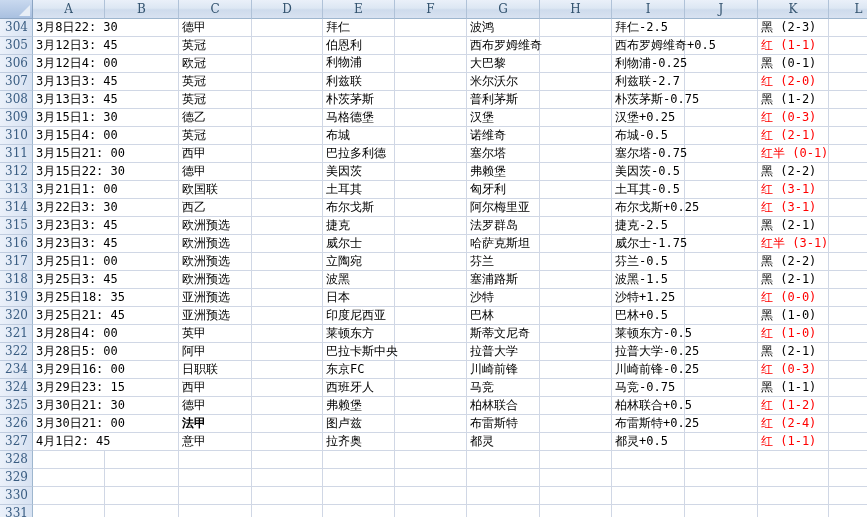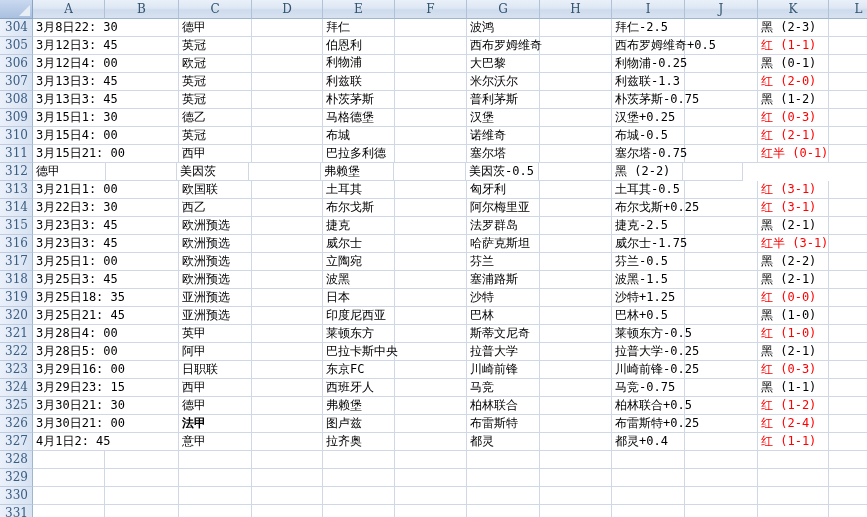--- a/index.html
+++ b/index.html
@@ -109,21 +109,21 @@
       </div>
       <div class="row">
         <div class="row-hdr">307</div>
         <div class="cell" style="width: 146px;">3月13日3: 45</div>
         <div class="cell" style="width: 73px;">英冠</div>
         <div class="cell" style="width: 71px;"></div>
         <div class="cell" style="width: 72px;">利兹联</div>
         <div class="cell" style="width: 72px;"></div>
         <div class="cell" style="width: 73px;">米尔沃尔</div>
         <div class="cell" style="width: 72px;"></div>
-        <div class="cell" style="width: 73px;">利兹联-1.3</div>
+        <div class="cell" style="width: 73px;">利兹联-2.7</div>
         <div class="cell" style="width: 73px;"></div>
         <div class="cell red" style="width: 71px;">红 (2-0)</div>
         <div class="cell" style="width: 60px;"></div>
       </div>
       <div class="row">
         <div class="row-hdr">308</div>
         <div class="cell" style="width: 146px;">3月13日3: 45</div>
         <div class="cell" style="width: 73px;">英冠</div>
         <div class="cell" style="width: 71px;"></div>
         <div class="cell" style="width: 72px;">朴茨茅斯</div>
@@ -172,20 +172,21 @@
         <div class="cell" style="width: 72px;"></div>
         <div class="cell" style="width: 73px;">塞尔塔</div>
         <div class="cell" style="width: 72px;"></div>
         <div class="cell" style="width: 73px;">塞尔塔-0.75</div>
         <div class="cell" style="width: 73px;"></div>
         <div class="cell red" style="width: 71px;">红半 (0-1)</div>
         <div class="cell" style="width: 60px;"></div>
       </div>
       <div class="row">
         <div class="row-hdr">312</div>
+        <div class="cell" style="width: 146px;">3月15日22: 30</div>
         <div class="cell" style="width: 73px;">德甲</div>
         <div class="cell" style="width: 71px;"></div>
         <div class="cell" style="width: 72px;">美因茨</div>
         <div class="cell" style="width: 72px;"></div>
         <div class="cell" style="width: 73px;">弗赖堡</div>
         <div class="cell" style="width: 72px;"></div>
         <div class="cell" style="width: 73px;">美因茨-0.5</div>
         <div class="cell" style="width: 73px;"></div>
         <div class="cell" style="width: 71px;">黑 (2-2)</div>
         <div class="cell" style="width: 60px;"></div>
@@ -324,21 +325,21 @@
         <div class="cell" style="width: 72px;">巴拉卡斯中央</div>
         <div class="cell" style="width: 72px;"></div>
         <div class="cell" style="width: 73px;">拉普大学</div>
         <div class="cell" style="width: 72px;"></div>
         <div class="cell" style="width: 73px;">拉普大学-0.25</div>
         <div class="cell" style="width: 73px;"></div>
         <div class="cell" style="width: 71px;">黑 (2-1)</div>
         <div class="cell" style="width: 60px;"></div>
       </div>
       <div class="row">
-        <div class="row-hdr">323</div>
+        <div class="row-hdr">234</div>
         <div class="cell" style="width: 146px;">3月29日16: 00</div>
         <div class="cell" style="width: 73px;">日职联</div>
         <div class="cell" style="width: 71px;"></div>
         <div class="cell" style="width: 72px;">东京FC</div>
         <div class="cell" style="width: 72px;"></div>
         <div class="cell" style="width: 73px;">川崎前锋</div>
         <div class="cell" style="width: 72px;"></div>
         <div class="cell" style="width: 73px;">川崎前锋-0.25</div>
         <div class="cell" style="width: 73px;"></div>
         <div class="cell red" style="width: 71px;">红 (0-3)</div>
@@ -388,21 +389,21 @@
       </div>
       <div class="row">
         <div class="row-hdr">327</div>
         <div class="cell" style="width: 146px;">4月1日2: 45</div>
         <div class="cell" style="width: 73px;">意甲</div>
         <div class="cell" style="width: 71px;"></div>
         <div class="cell" style="width: 72px;">拉齐奥</div>
         <div class="cell" style="width: 72px;"></div>
         <div class="cell" style="width: 73px;">都灵</div>
         <div class="cell" style="width: 72px;"></div>
-        <div class="cell" style="width: 73px;">都灵+0.4</div>
+        <div class="cell" style="width: 73px;">都灵+0.5</div>
         <div class="cell" style="width: 73px;"></div>
         <div class="cell red" style="width: 71px;">红 (1-1)</div>
         <div class="cell" style="width: 60px;"></div>
       </div>
       <div class="row">
         <div class="row-hdr">328</div>
         <div class="cell" style="width: 72px;"></div>
         <div class="cell" style="width: 74px;"></div>
         <div class="cell" style="width: 73px;"></div>
         <div class="cell" style="width: 71px;"></div>

